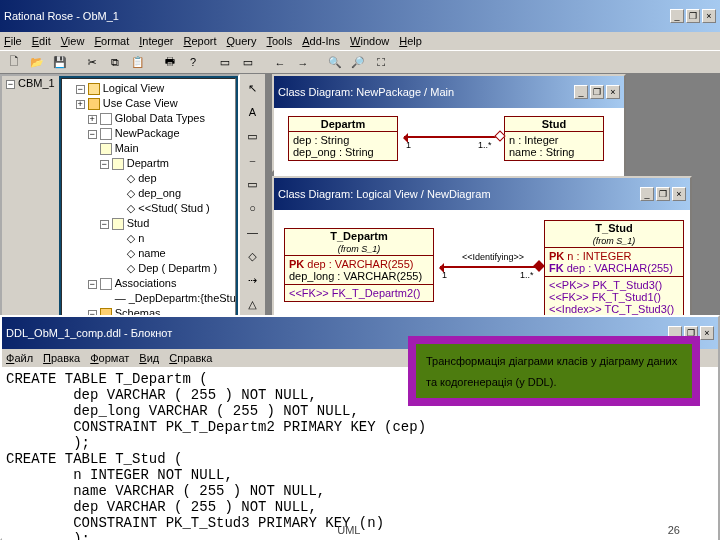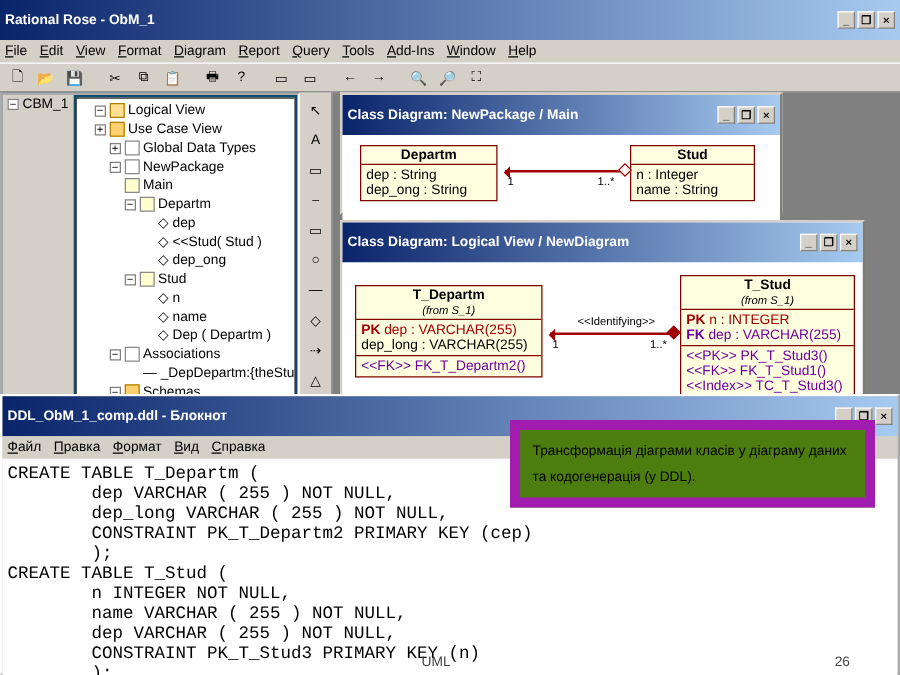--- a/index.html
+++ b/index.html
@@ -1,17 +1,17 @@
 <!DOCTYPE html>
 <html><head>
 <meta charset="utf-8">
 <style>
   * { box-sizing: border-box; margin: 0; padding: 0; font-family: "Tahoma", sans-serif; font-size: 11px; }
   body { width: 720px; height: 540px; background: #c0c0c0; overflow: hidden; position: relative; }
-  .titlebar { height: 18px; background: linear-gradient(to right, #0a246a, #a6caf0); color: #fff; display: flex; align-items: center; padding: 16px 4px; font-weight: bold; }
+  .titlebar { height: 18px; background: linear-gradient(to right, #0a246a, #a6caf0); color: #fff; display: flex; align-items: center; padding: 16px 4px; font-weight: normal; }
   .titlebar .sp { flex: 1; }
   .wbtn { width: 14px; height: 14px; background: #d4d0c8; border: 1px solid #fff; border-right-color: #808080; border-bottom-color: #808080; margin-left: 2px; font-size: 9px; line-height: 12px; text-align: center; color: #000; }
   .menubar { height: 18px; background: #d4d0c8; display: flex; align-items: center; padding: 0 4px; gap: 10px; }
   .menubar span { cursor: default; }
   .menubar span:first-letter { text-decoration: underline; }
   .toolbar { height: 24px; background: #d4d0c8; border-top: 1px solid #fff; border-bottom: 1px solid #808080; display: flex; align-items: center; padding: 0 4px; gap: 3px; }
   .tbtn { width: 20px; height: 20px; display:flex;align-items:center;justify-content:center; border: 1px solid #d4d0c8; }
   .main { display: flex; height: calc(100% - 60px); }
   .sidebar { width: 240px; background: #0c4a6e; border: 2px inset #fff; display:flex; }
   .tree { flex:1; background: #fff; margin: 2px; border: 1px inset #808080; overflow: auto; padding: 2px; }
@@ -55,21 +55,21 @@
   <span class="sp"></span>
   <span class="wbtn">_</span>
   <span class="wbtn">❐</span>
   <span class="wbtn">×</span>
 </div>
 <div class="menubar">
   <span>File</span>
   <span>Edit</span>
   <span>View</span>
   <span>Format</span>
-  <span>Diagram</span>
+  <span>Integer</span>
   <span>Report</span>
   <span>Query</span>
   <span>Tools</span>
   <span>Add-Ins</span>
   <span>Window</span>
   <span>Help</span>
 </div>
 <div class="toolbar">
   <div class="tbtn">🗋</div>
   <div class="tbtn">📂</div>
@@ -97,22 +97,22 @@
   <div class="sidebar">
     <div class="tabhdr"><span class="exp">−</span><span>CBM_1</span></div>
     <div class="tree">
       <div class="ind1"><span class="exp">−</span><span class="ico fopen"></span><span>Logical View</span></div>
       <div class="ind1"><span class="exp">+</span><span class="ico folder"></span><span>Use Case View</span></div>
       <div class="ind2"><span class="exp">+</span><span class="ico pkg"></span><span>Global Data Types</span></div>
       <div class="ind2"><span class="exp">−</span><span class="ico pkg"></span><span>NewPackage</span></div>
       <div class="ind3"><span class="ico cls"></span><span>Main</span></div>
       <div class="ind3"><span class="exp">−</span><span class="ico cls"></span><span>Departm</span></div>
       <div class="ind4"><span class="ico"></span>◇ <span>dep</span></div>
+      <div class="ind4"><span class="ico"></span>◇ <span>dep_ong</span></div>
       <div class="ind4"><span class="ico"></span>◇ <span>&lt;&lt;Stud( Stud )</span></div>
-      <div class="ind4"><span class="ico"></span>◇ <span>dep_ong</span></div>
       <div class="ind3"><span class="exp">−</span><span class="ico cls"></span><span>Stud</span></div>
       <div class="ind4"><span class="ico"></span>◇ <span>n</span></div>
       <div class="ind4"><span class="ico"></span>◇ <span>name</span></div>
       <div class="ind4"><span class="ico"></span>◇ <span>Dep ( Departm )</span></div>
       <div class="ind2"><span class="exp">−</span><span class="ico pkg"></span><span>Associations</span></div>
       <div class="ind3"><span class="ico"></span>— <span>_DepDepartm:{theStud:St...</span></div>
       <div class="ind2"><span class="exp">−</span><span class="ico folder"></span><span>Schemas</span></div>
       <div class="ind3"><span class="exp">−</span><span style="background:#ffffa0;border:1px solid #000;" class="ico"></span><span>&lt;&lt;Schema&gt;&gt; S_1</span></div>
       <div class="ind4"><span class="exp">+</span><span class="ico tbl"></span><span>T_Departm</span></div>
       <div class="ind4"><span class="exp">+</span><span class="ico tbl"></span><span>T_Stud(OB_1)</span></div>

